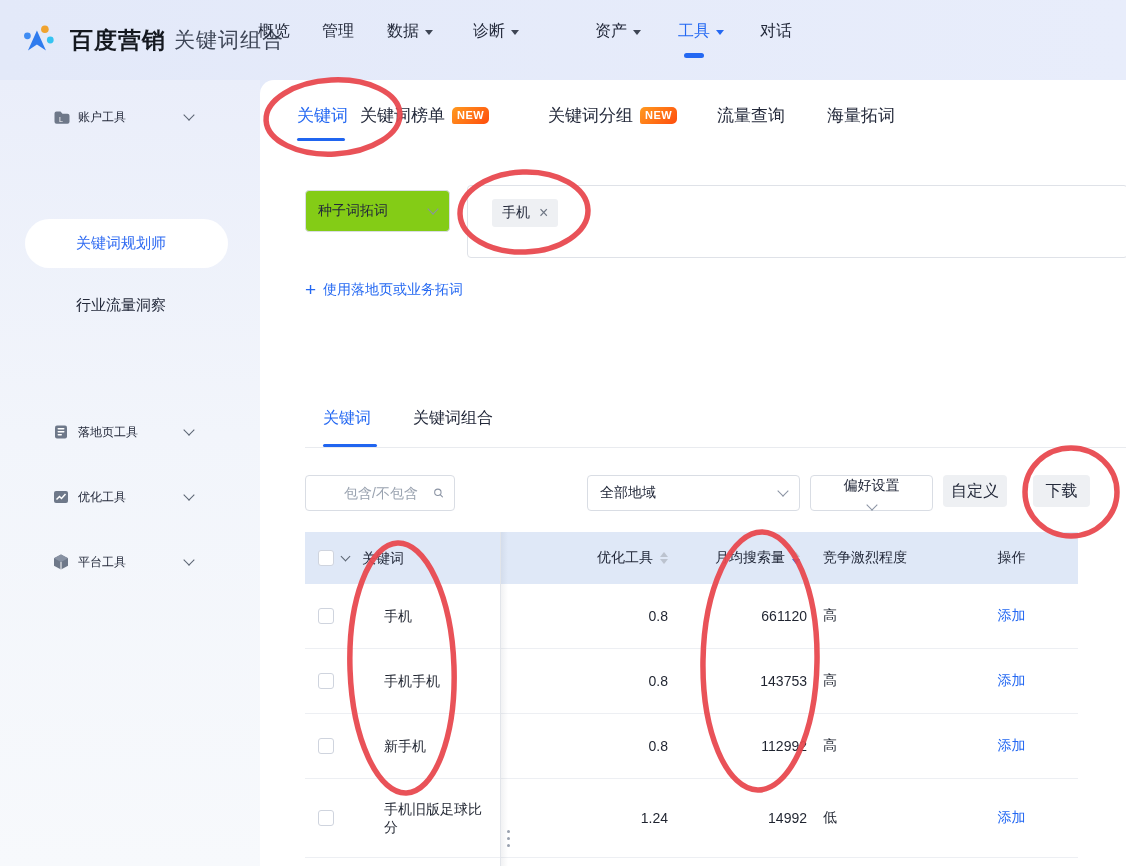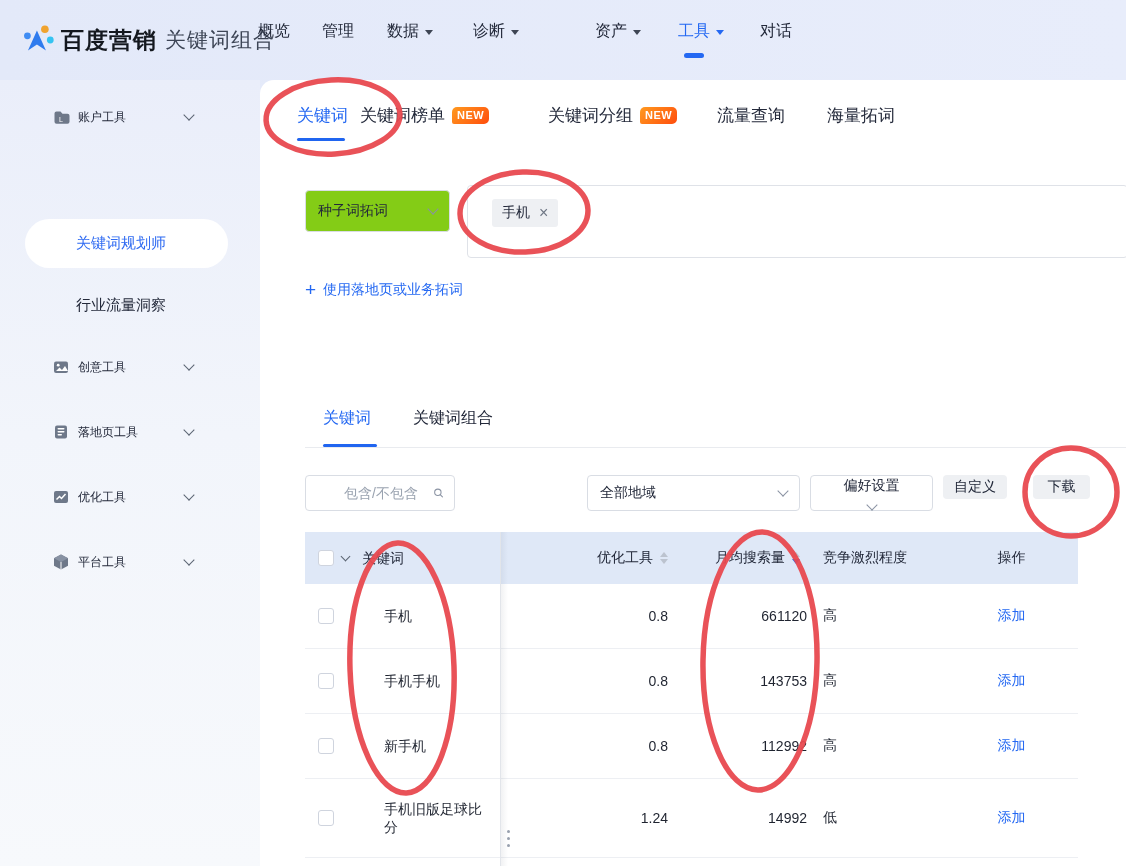--- a/index.html
+++ b/index.html
@@ -4,21 +4,21 @@
 <style>
   * { margin:0; padding:0; box-sizing:border-box; }
   html,body { width:1126px; height:866px; }
   body { font-family:"Liberation Sans","DejaVu Sans",sans-serif; color:#1f2430; }
   #app { position:relative; width:1126px; height:866px; overflow:hidden;
          background:linear-gradient(90deg,#e3e9f9,#e8edfb); }
 
   
   .navbar { position:absolute; left:0; top:0; width:1126px; height:80px; }
   .brand { position:absolute; left:20px; top:22px; display:flex; align-items:center; }
-  .brand-name { font-size:23px; font-weight:700; color:#14181f; margin-left:5px; letter-spacing:1px; }
+  .brand-name { font-size:23px; font-weight:700; color:#14181f; margin-left:14px; letter-spacing:1px; }
   .brand-suffix { font-size:21px; font-weight:400; color:#3d4556; margin-left:8px; letter-spacing:1px; }
   .nav-item { position:absolute; top:18px; height:26px; display:flex; align-items:center;
               font-size:16px; color:#23293a; cursor:pointer; }
   .nav-item .tri { width:0; height:0; border-left:4.5px solid transparent; border-right:4.5px solid transparent;
                    border-top:5.5px solid #3e4554; margin-left:6px; margin-top:2px; }
   .nav-item.active { color:#2468f2; }
   .nav-item.active .tri { border-top-color:#2468f2; }
   .nav-underline { position:absolute; left:684px; top:53px; width:20px; height:5px; border-radius:3px; background:#2468f2; }
 
   
@@ -69,22 +69,22 @@
   .search-box { position:absolute; left:45px; top:395px; width:150px; height:36px; border:1px solid #d9dde4; border-radius:4px;
                 background:#fff; display:flex; align-items:center; padding:0 10px; }
   .search-box input { border:none; outline:none; width:100%; font-size:14px; color:#23293a; background:transparent;
                       font-family:inherit;margin-left:28px; }
   .search-box input::placeholder { color:#9aa3b0; }
   .region-select { position:absolute; left:327px; top:395px; width:213px; height:36px; border:1px solid #d9dde4; border-radius:4px;
                    background:#fff; display:flex; align-items:center; padding:0 12px; cursor:pointer; }
   .region-select .rlabel { flex:1; font-size:14px; color:#23293a; }
   .pref-btn { position:absolute; left:550px; top:395px; width:123px; height:36px; border:1px solid #d9dde4; border-radius:4px;
               background:#fff; display:flex; align-items:center; justify-content:center; gap:10px; font-size:14px; color:#23293a; cursor:pointer;flex-direction:column; }
-  .gray-btn { position:absolute; top:395px; height:24px; background:#eef0f3; border:none; border-radius:4px;
-              display:flex; align-items:center; justify-content:center; font-size:14px; color:#23293a; cursor:pointer;
+  .gray-btn { position:absolute; top:395px; height:32px; background:#eef0f3; border:none; border-radius:4px;
+              display:flex; align-items:center; justify-content:center; font-size:16px; color:#23293a; cursor:pointer;
               font-family:inherit; }
   .custom-btn { left:683px; width:64px; }
   .download-btn { left:773px; width:57px; }
 
   
   .tbl { position:absolute; left:45px; top:452px; width:773px; }
   .thead { display:flex; height:52px; background:#dfe8f7; align-items:center; font-size:14px; color:#23293a; }
   .trow { display:flex; align-items:center; border-bottom:1px solid #edeff3; font-size:14px; background:#fff; }
   .r65 { height:65px; } .r79 { height:79px; } .sliver { height:8px; border-bottom:none; }
   .c { flex:none; display:flex; align-items:center; }
@@ -169,29 +169,20 @@
     </div>
 
 
     <div class="side-pill">
       <span class="plabel">关键词规划师</span>
     </div>
     <div class="side-sub">
       <span class="slabel">行业流量洞察</span>
     </div>
 
-    <div class="side-group" style="top:267px">
-      <svg class="gicon" viewBox="0 0 18 18">
-        <rect x="2" y="3.5" width="14" height="11.5" rx="2" fill="#6e7889"></rect>
-        <circle cx="6.2" cy="7.2" r="1.4" fill="#fff"></circle>
-        <path d="M4 13 l3.5-3.5 2.5 2.5 3-4 3 5 z" fill="#fff"></path>
-      </svg>
-      <span class="glabel">创意工具</span>
-      <i class="chv down"></i>
-    </div>
 
     <div class="side-group" style="top:332px">
       <svg class="gicon" viewBox="0 0 18 18">
         <rect x="3" y="2.5" width="12" height="13" rx="2" fill="#6e7889"></rect>
         <rect x="5.5" y="5" width="7" height="1.6" rx="0.8" fill="#fff"></rect>
         <rect x="5.5" y="8" width="7" height="1.6" rx="0.8" fill="#fff"></rect>
         <rect x="5.5" y="11" width="4.5" height="1.6" rx="0.8" fill="#fff"></rect>
       </svg>
       <span class="glabel">落地页工具</span>
       <i class="chv down"></i>

